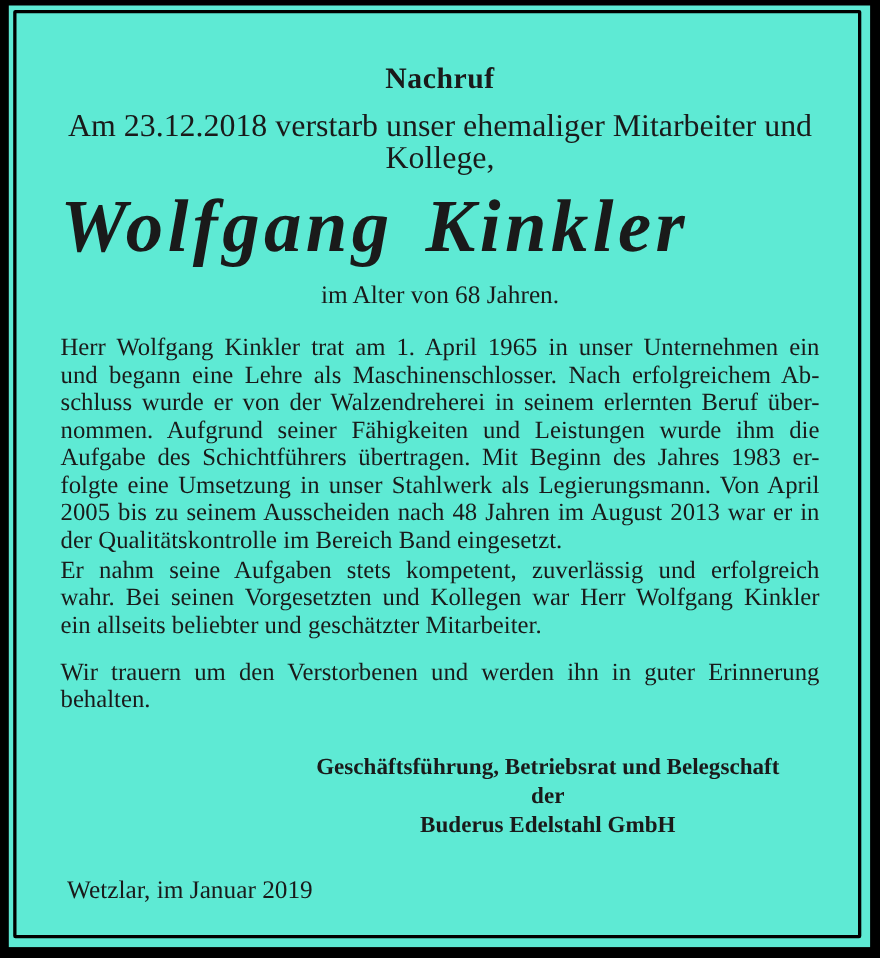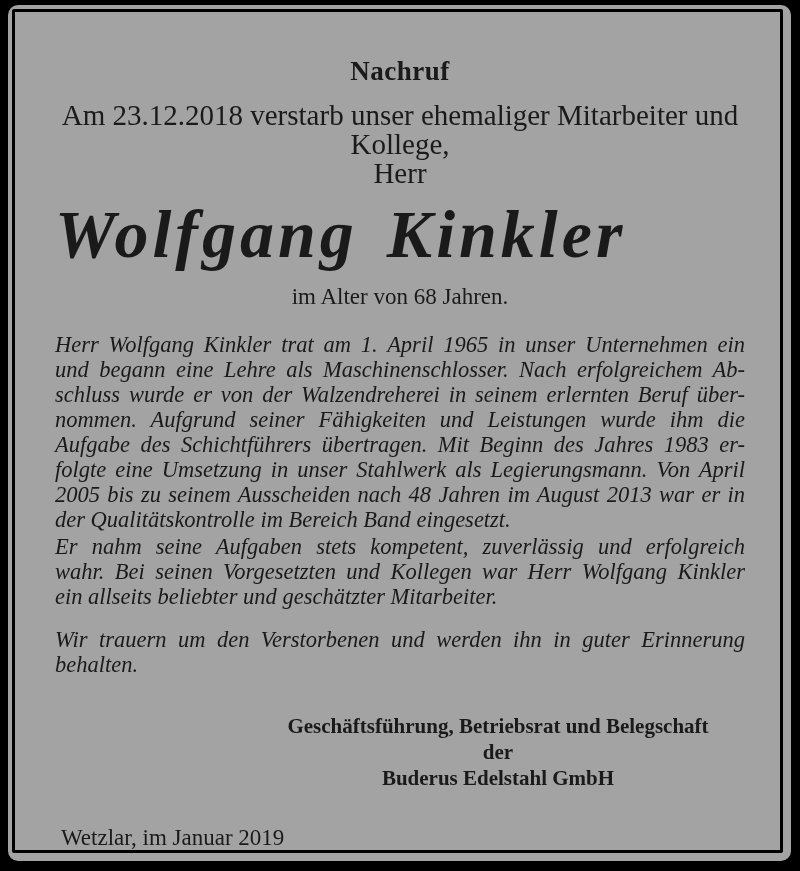--- a/index.html
+++ b/index.html
@@ -14,22 +14,21 @@
     overflow: hidden;
     font-family: "Liberation Serif", "DejaVu Serif", serif;
     color: #1a1a1a;
   }
   .page {
     position: absolute;
     left: 8px;
     top: 5px;
     right: 9px;
     bottom: 10px;
-    background: #a3a3a3;
-    border-radius: 10px;
+    background: #5eead4;
   }
   .frame {
     position: absolute;
     left: 4px;
     top: 4px;
     right: 8px;
     bottom: 8px;
     border: 3px solid #000000;
     border-radius: 2px;
   }
@@ -68,21 +67,20 @@
   }
   .age-line {
     margin-top: 20px;
     font-size: 23px;
     line-height: 25px;
     text-align: center;
   }
   .para {
     font-size: 22.5px;
     line-height: 25px;
-    font-style: italic;
   }
   .para .line {
     text-align: justify;
     text-align-last: justify;
   }
   .para .line:last-child {
     text-align: left;
     text-align-last: left;
   }
   .para-1 { margin-top: 23px; }
@@ -109,21 +107,20 @@
 <body>
 
 <div class="page">
   <div class="frame">
     <div class="content">
 
       <h1 class="title">Nachruf</h1>
 
       <div class="intro">
         <div>Am 23.12.2018 verstarb unser ehemaliger Mitarbeiter und Kollege,</div>
-        <div>Herr</div>
       </div>
 
       <h2 class="deceased-name">Wolfgang Kinkler</h2>
 
       <div class="age-line">im Alter von 68 Jahren.</div>
 
       <div class="para para-1">
         <div class="line">Herr Wolfgang Kinkler trat am 1. April 1965 in unser Unternehmen ein</div>
         <div class="line">und begann eine Lehre als Maschinenschlosser. Nach erfolgreichem Ab-</div>
         <div class="line">schluss wurde er von der Walzendreherei in seinem erlernten Beruf über-</div>

